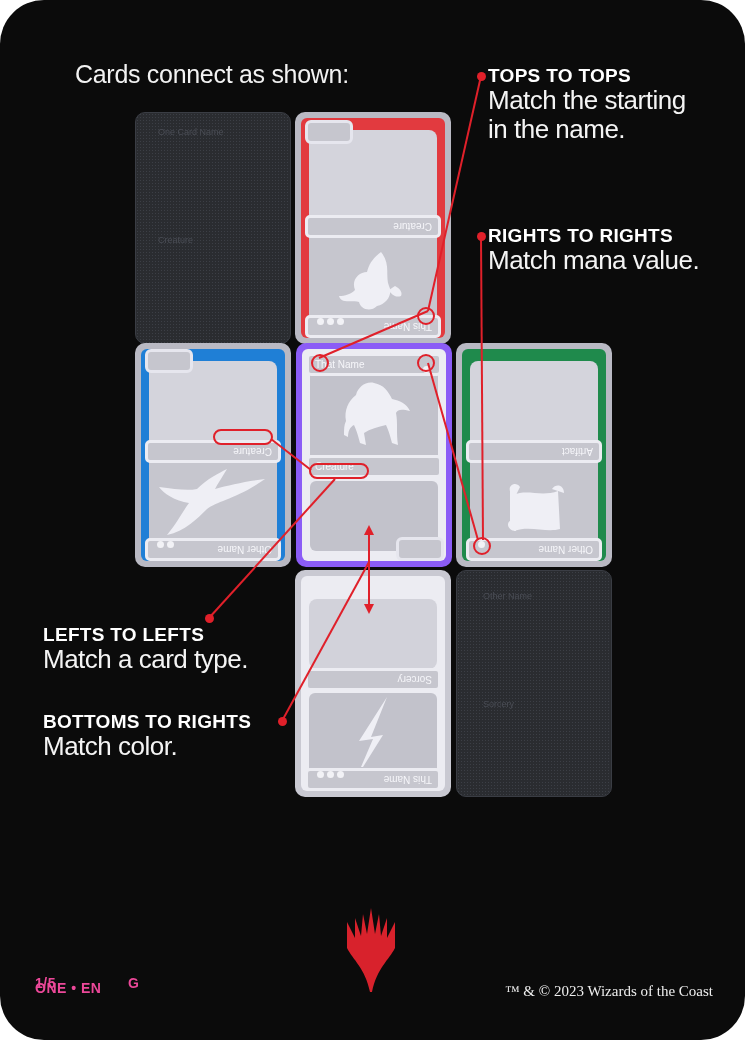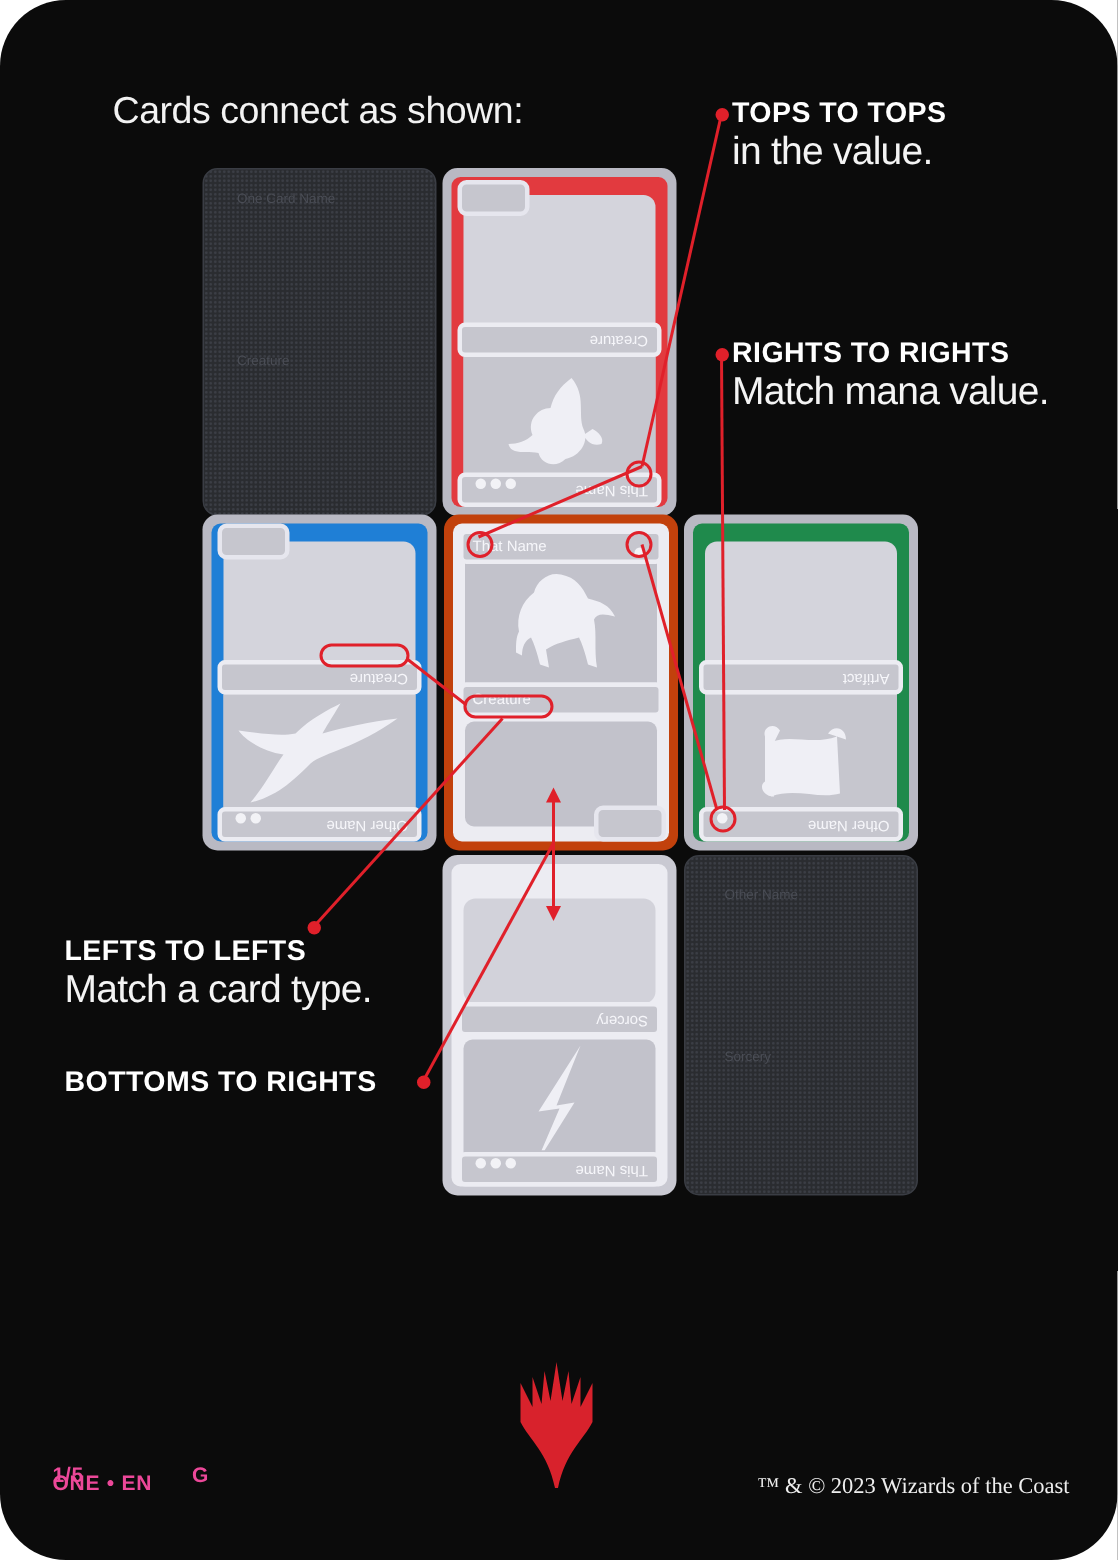--- a/index.html
+++ b/index.html
@@ -42,38 +42,40 @@
 </head>
 <body>
 
 <div class="card">
 
   <div class="txt intro">Cards connect as shown:</div>
 
   <div class="dot" style="left:477px;top:72px"></div>
   <div class="txt" style="left:488px;top:65px">
     <div class="hd">TOPS TO TOPS</div>
-    <div class="bd">in the value.</div>
+    <div class="bd">Match the starting</div>
+    <div class="bd">in the name.</div>
   </div>
 
   <div class="dot" style="left:477px;top:232px"></div>
   <div class="txt" style="left:488px;top:225px">
     <div class="hd">RIGHTS TO RIGHTS</div>
     <div class="bd">Match mana value.</div>
   </div>
 
   <div class="dot" style="left:205px;top:614px"></div>
   <div class="txt" style="left:43px;top:624px">
     <div class="hd">LEFTS TO LEFTS</div>
     <div class="bd">Match a card type.</div>
   </div>
 
   <div class="dot" style="left:278px;top:717px"></div>
   <div class="txt" style="left:43px;top:711px">
     <div class="hd">BOTTOMS TO RIGHTS</div>
+    <div class="bd">Match color.</div>
   </div>
 
   <div class="mc dim" style="left:135px;top:112px">
     <div class="ghost" style="left:22px;top:14px">One Card Name</div>
     <div class="ghost" style="left:22px;top:122px">Creature</div>
   </div>
 
   <div class="mc lit flip" style="left:295px;top:112px">
     <div class="frame" style="background:#e23a3f"></div>
     <div class="inner" style="top:18px;bottom:18px"></div>
@@ -101,21 +103,21 @@
     </div>
     <svg class="silhouette" style="left:24px;top:28px" width="110" height="72" viewBox="0 0 110 72">
       <path d="M2 60 C30 40 50 38 60 30 C70 20 82 8 100 4 C90 16 84 28 78 36 C92 38 104 46 108 52 C92 50 80 48 70 50 C60 60 48 66 40 70 C46 60 50 54 52 50 C38 54 20 58 2 60 Z"></path>
     </svg>
     <div class="bar" style="top:104px">
       <span style="left:6px">Creature</span>
     </div>
     <div class="tab" style="right:10px;bottom:6px"></div>
   </div>
 
-  <div class="mc lit" style="left:296px;top:343px;height:224px;background:#c2410c">
+  <div class="mc lit" style="left:296px;top:343px;height:224px;background:#8b5cf6">
     <div class="frame" style="background:#ececf2"></div>
     <div class="inner" style="top:8px;bottom:18px;background:#ececf2"></div>
     <div class="art" style="top:30px;height:82px"></div>
     <div class="art" style="top:138px;height:70px;border-radius:6px"></div>
     <div class="bar" style="top:10px">
       <span style="left:6px">That Name</span>
       <span class="pips" style="right:6px"><i></i></span>
     </div>
     <svg class="silhouette" style="left:42px;top:34px" width="74" height="70" viewBox="0 0 74 70">
       <path d="M8 44 C6 34 10 24 18 18 C20 10 28 4 36 6 C46 8 50 14 54 22 C62 24 68 26 72 34 C64 32 60 32 58 36 C60 46 58 56 60 68 L54 66 C52 58 50 52 48 48 C40 50 32 52 26 56 L28 68 L22 66 C20 58 18 52 16 48 C12 50 10 54 10 60 L6 58 C6 52 6 48 8 44 Z"></path>

